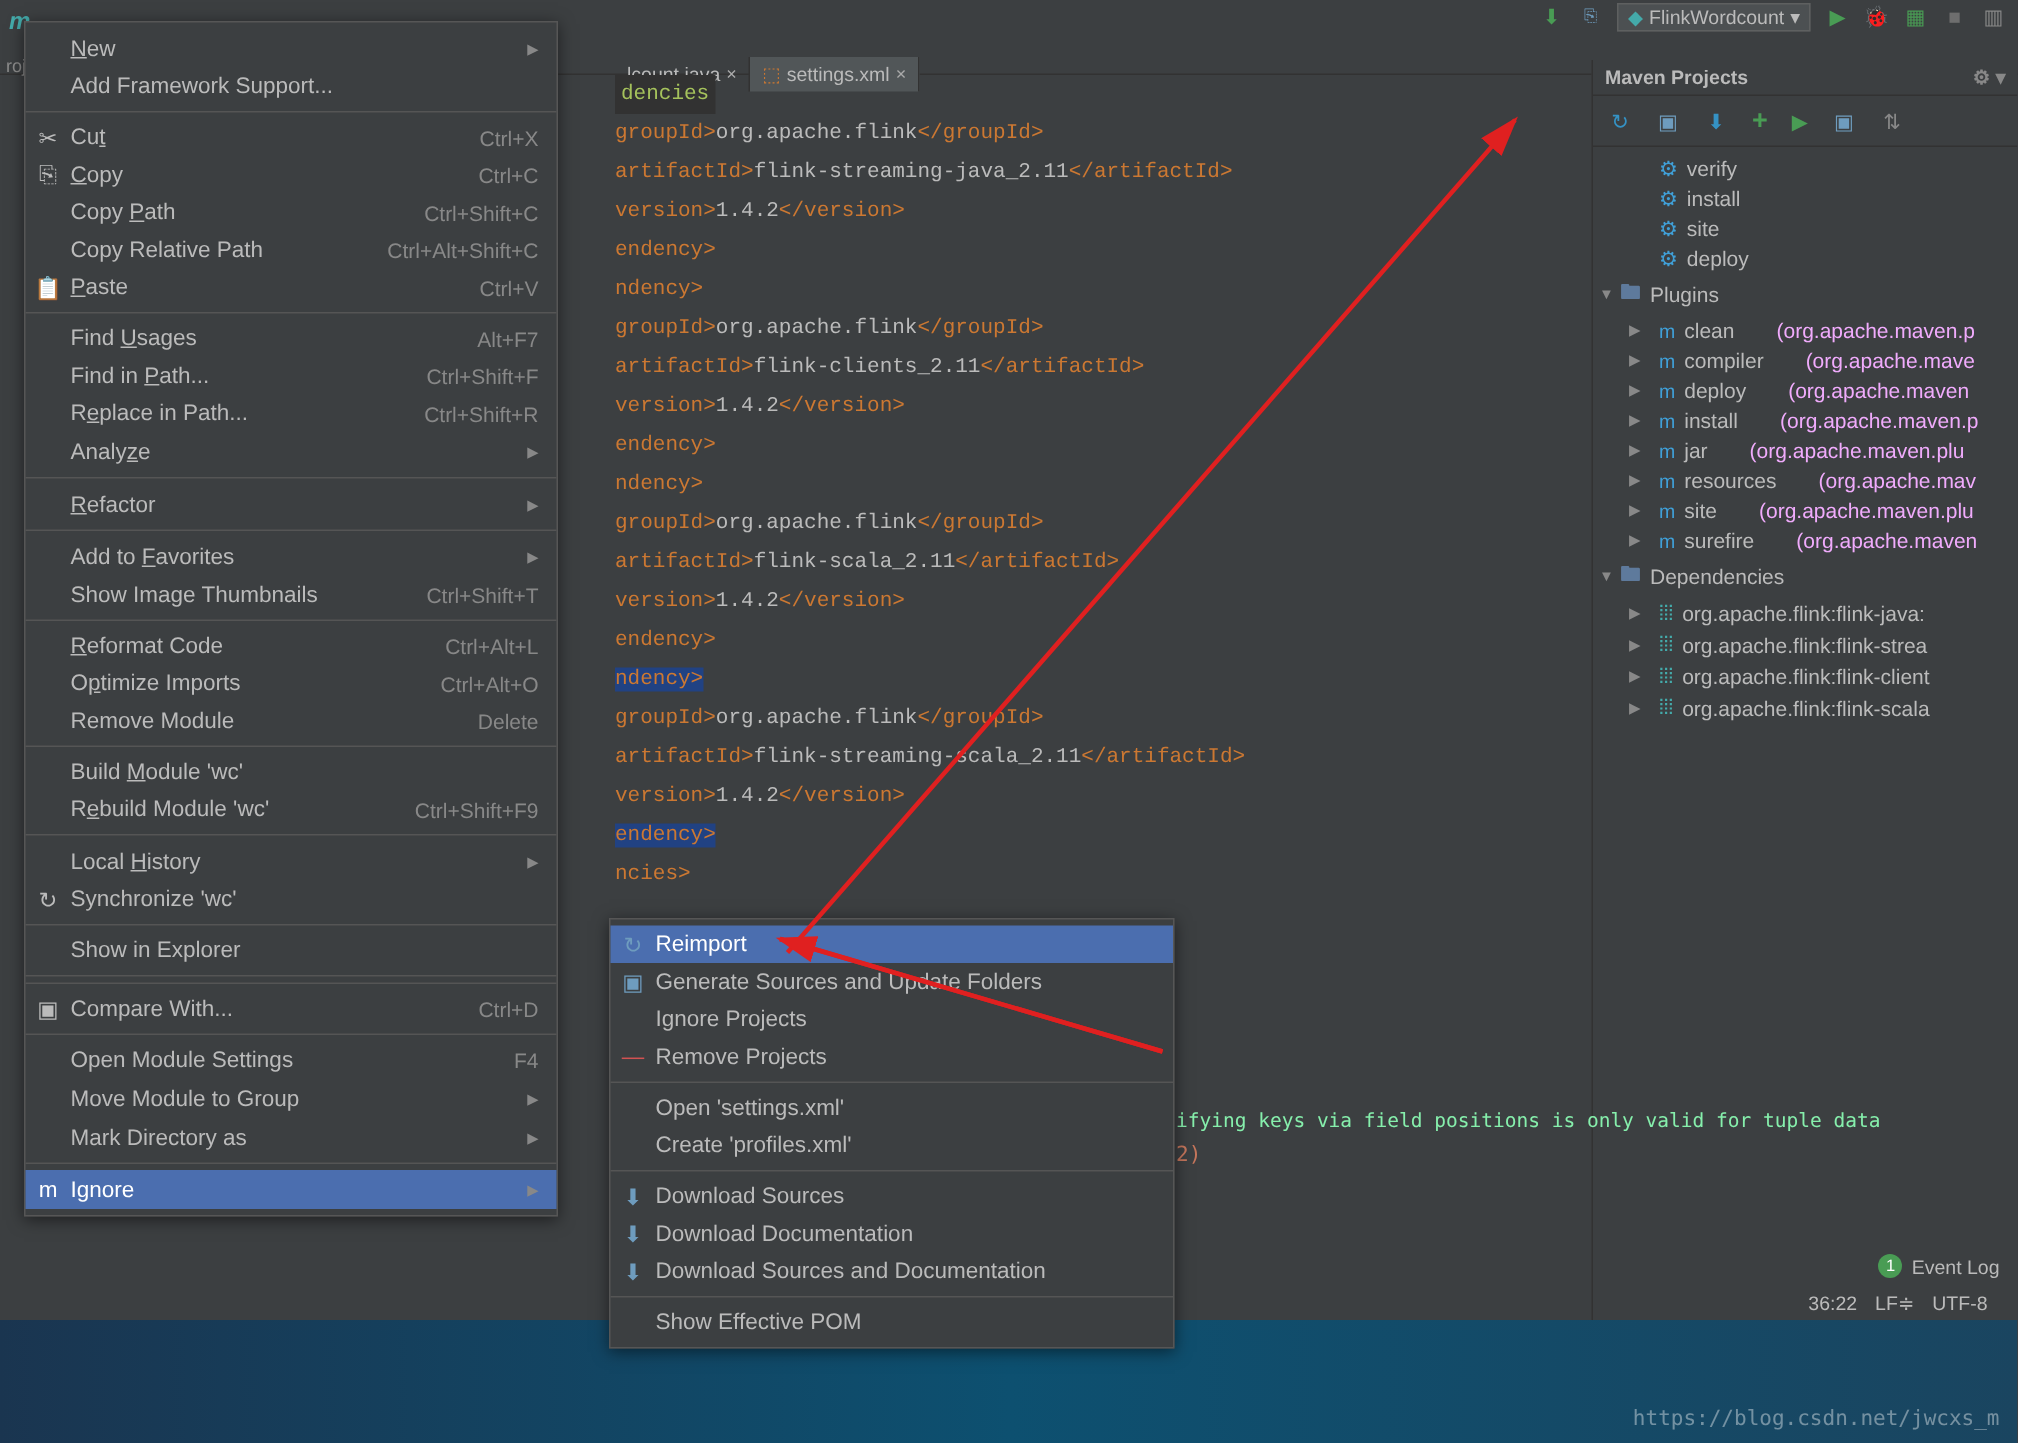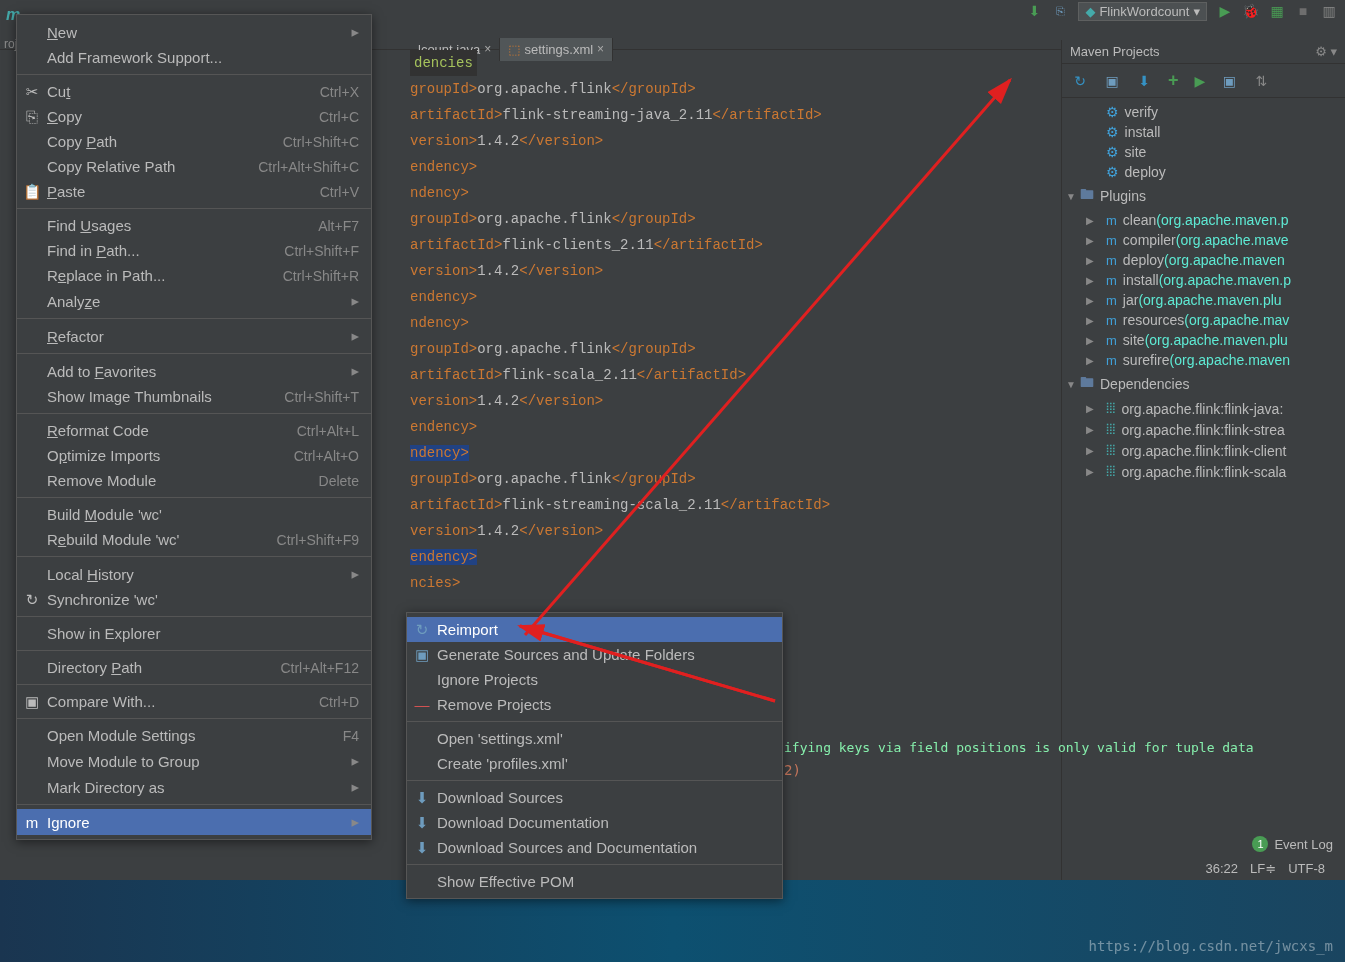--- a/index.html
+++ b/index.html
@@ -147,20 +147,21 @@
   border-left: 1px solid #323232;
 }
 .maven-header {
   padding: 4px 8px;
   color: #bbbbbb;
   font-size: 13px;
   display:flex;
   align-items:center;
   justify-content:space-between;
   border-bottom: 1px solid #323232;
+  font-weight: bold;
 }
 .maven-toolbar {
   display: flex;
   gap: 16px;
   padding: 6px 10px;
   align-items:center;
   border-bottom: 1px solid #323232;
 }
 .maven-tree {
   padding: 4px 0;
@@ -179,21 +180,21 @@
 .tree-item .exp {
   position:absolute;
   left:24px;
   color:#888;
   font-size:10px;
 }
 .tree-item.group .exp { left:4px; }
 .gear-icon { color:#40a0d8; margin-right:6px; }
 .maven-icon { color:#40a0d8; margin-right:6px; font-size:13px; }
 .dep-icon { color:#4aa; margin-right:6px; }
-.faded { color: #5eead4; }
+.faded { color: #f0abfc; padding-left: 28px; }
 .bottom-status {
   position: absolute;
   bottom: 82px;
   right: 0;
   padding: 4px 20px;
   color: #bbbbbb;
   font-size: 13px;
   display:flex;
   gap:12px;
   align-items:center;
@@ -405,24 +406,20 @@
     </div>
     <div class="menu-item">
       <span class="icon-slot">↻</span>
       <span>Synchronize 'wc'</span>
     </div>
     <div class="menu-sep"></div>
     <div class="menu-item">
       <span>Show in Explorer</span>
     </div>
     <div class="menu-sep"></div>
-    <div class="menu-item">
-      <span>Directory <span class="underline">P</span>ath</span>
-      <span class="shortcut">Ctrl+Alt+F12</span>
-    </div>
     <div class="menu-sep"></div>
     <div class="menu-item">
       <span class="icon-slot">▣</span>
       <span>Compare With...</span>
       <span class="shortcut">Ctrl+D</span>
     </div>
     <div class="menu-sep"></div>
     <div class="menu-item">
       <span>Open Module Settings</span>
       <span class="shortcut">F4</span>

